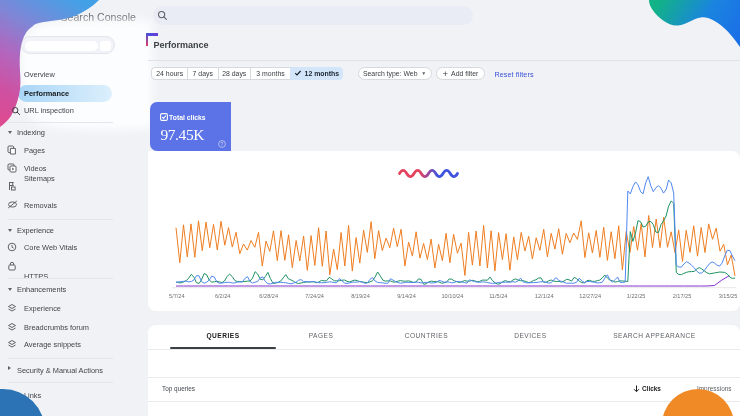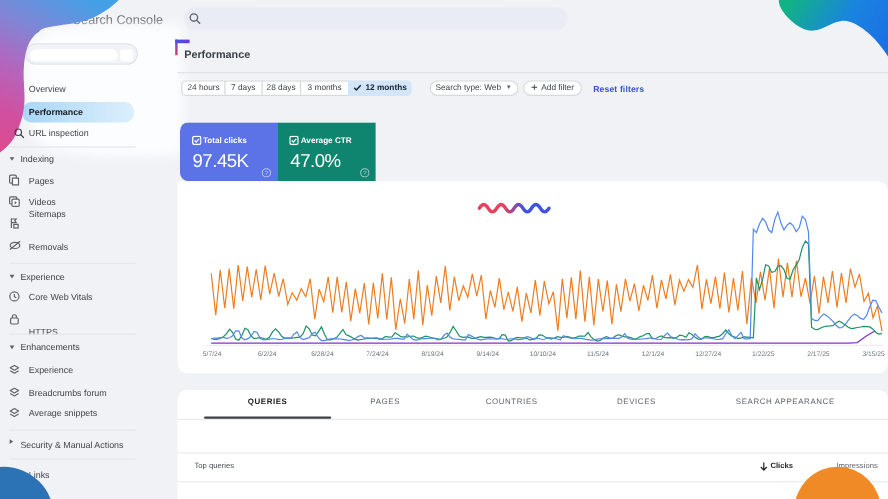--- a/index.html
+++ b/index.html
@@ -32,26 +32,26 @@
 
 .seg { position:absolute; top:66.5px; height:13.7px; background:#fff; border:1px solid #D6D9DD; font-size:6.9px; color:#3C4043; display:flex; align-items:center; justify-content:center; }
 #seg1 { left:151.4px; width:36.6px; border-radius:4px 0 0 4px; }
 #seg2 { left:187px; width:31.5px; }
 #seg3 { left:217.5px; width:33.5px; }
 #seg4 { left:250px; width:41px; }
 #seg5 { left:290px; width:52.6px; border-radius:0 4px 4px 0; background:#D3E6F9; border-color:#D3E6F9; color:#18222E; }
 .pillchip { position:absolute; top:66.5px; height:13.7px; background:#fff; border:1px solid #D6D9DD; border-radius:7.5px; font-size:6.9px; color:#3C4043; display:flex; align-items:center; justify-content:center; }
 #chip-st { left:357.6px; width:74px; }
 #chip-af { left:435.9px; width:49px; }
-#reset { left:494.4px; top:69.5px; font-size:7.2px; color:#3A51D9; font-weight:bold; letter-spacing:.1px; }
+#reset { left:494.4px; top:69.5px; font-size:7.2px; color:#3A51D9; font-weight:normal; letter-spacing:.1px; }
 
 #cards { left:149.6px; top:102px; width:326.2px; height:49.3px; border-radius:7px; overflow:hidden; display:flex; }
 .card { position:relative; width:81.55px; height:49.3px; }
 .card .lbl { position:absolute; left:19.5px; top:113.8px; font-size:6.8px; color:#fff; font-weight:bold; margin-top:-102px; white-space:nowrap; }
-.card .val { position:absolute; left:10.8px; top:24px; font-size:15.5px; letter-spacing:-0.4px; color:#fff; }
+.card .val { position:absolute; left:10.8px; top:24px; font-size:15.5px; letter-spacing:-0.4px; color:#fff;font-family:Liberation Serif, serif; }
 .card svg.cb { position:absolute; left:10px; top:11px; }
 .card svg.q { position:absolute; right:5px; bottom:3.5px; opacity:.65; }
 
 #chartcard { left:148px; top:151.3px; width:592px; height:159.7px; background:#fff; border-radius:0 8px 8px 8px; }
 
 #tabscard { left:148px; top:325px; width:592px; height:91px; background:#fff; border-radius:8px 8px 0 0; }
 .tab { position:absolute; top:331.5px; font-size:6.6px; color:#5F6368; letter-spacing:.5px; transform:translateX(-50%); white-space:nowrap; }
 #tabline { left:148px; top:348.8px; width:592px; height:1px; background:#E8EAED; }
 #tabind { left:170.4px; top:347px; width:105.6px; height:2px; background:#3C4043; border-radius:1px; }
 #hdrdiv1 { left:148px; top:377px; width:592px; height:1px; background:#E8EAED; }
@@ -186,32 +186,20 @@
           <rect x="0.6" y="0.6" width="6.8" height="6.8" rx="1.4" fill="none" stroke="#fff" stroke-width="1.1"></rect>
           <path d="M2.2 4.1l1.3 1.3 2.4-2.7" fill="none" stroke="#fff" stroke-width="1.1"></path>
         </svg>
       <div class="lbl" style="margin:0;top:11.8px">Total clicks</div>
       <div class="val">97.45K</div>
       <svg class="q" width="8" height="8" viewBox="0 0 8 8">
           <circle cx="4" cy="4" r="3.4" fill="none" stroke="#fff" stroke-width="0.8"></circle>
           <text x="4" y="5.8" font-size="5" fill="#fff" text-anchor="middle" font-family="Liberation Sans">?</text>
         </svg>
     </div>
-    <div class="card" style="background:#0F8570">
-      <svg class="cb" width="8" height="8" viewBox="0 0 8 8">
-          <rect x="0.6" y="0.6" width="6.8" height="6.8" rx="1.4" fill="none" stroke="#fff" stroke-width="1.1"></rect>
-          <path d="M2.2 4.1l1.3 1.3 2.4-2.7" fill="none" stroke="#fff" stroke-width="1.1"></path>
-        </svg>
-      <div class="lbl" style="margin:0;top:11.8px">Average CTR</div>
-      <div class="val">47.0%</div>
-      <svg class="q" width="8" height="8" viewBox="0 0 8 8">
-          <circle cx="4" cy="4" r="3.4" fill="none" stroke="#fff" stroke-width="0.8"></circle>
-          <text x="4" y="5.8" font-size="5" fill="#fff" text-anchor="middle" font-family="Liberation Sans">?</text>
-        </svg>
-    </div>
   </div>
 
   <div class="abs" id="chartcard"></div>
   <svg class="abs" style="left:148px;top:151.3px" width="592" height="160" viewBox="0 0 592 160">
     <defs>
       <linearGradient id="sqg" x1="0" y1="0" x2="1" y2="0">
           <stop offset="0.35" stop-color="#E4435F"></stop>
           <stop offset="0.65" stop-color="#4053E0"></stop>
         </linearGradient>
     </defs>

